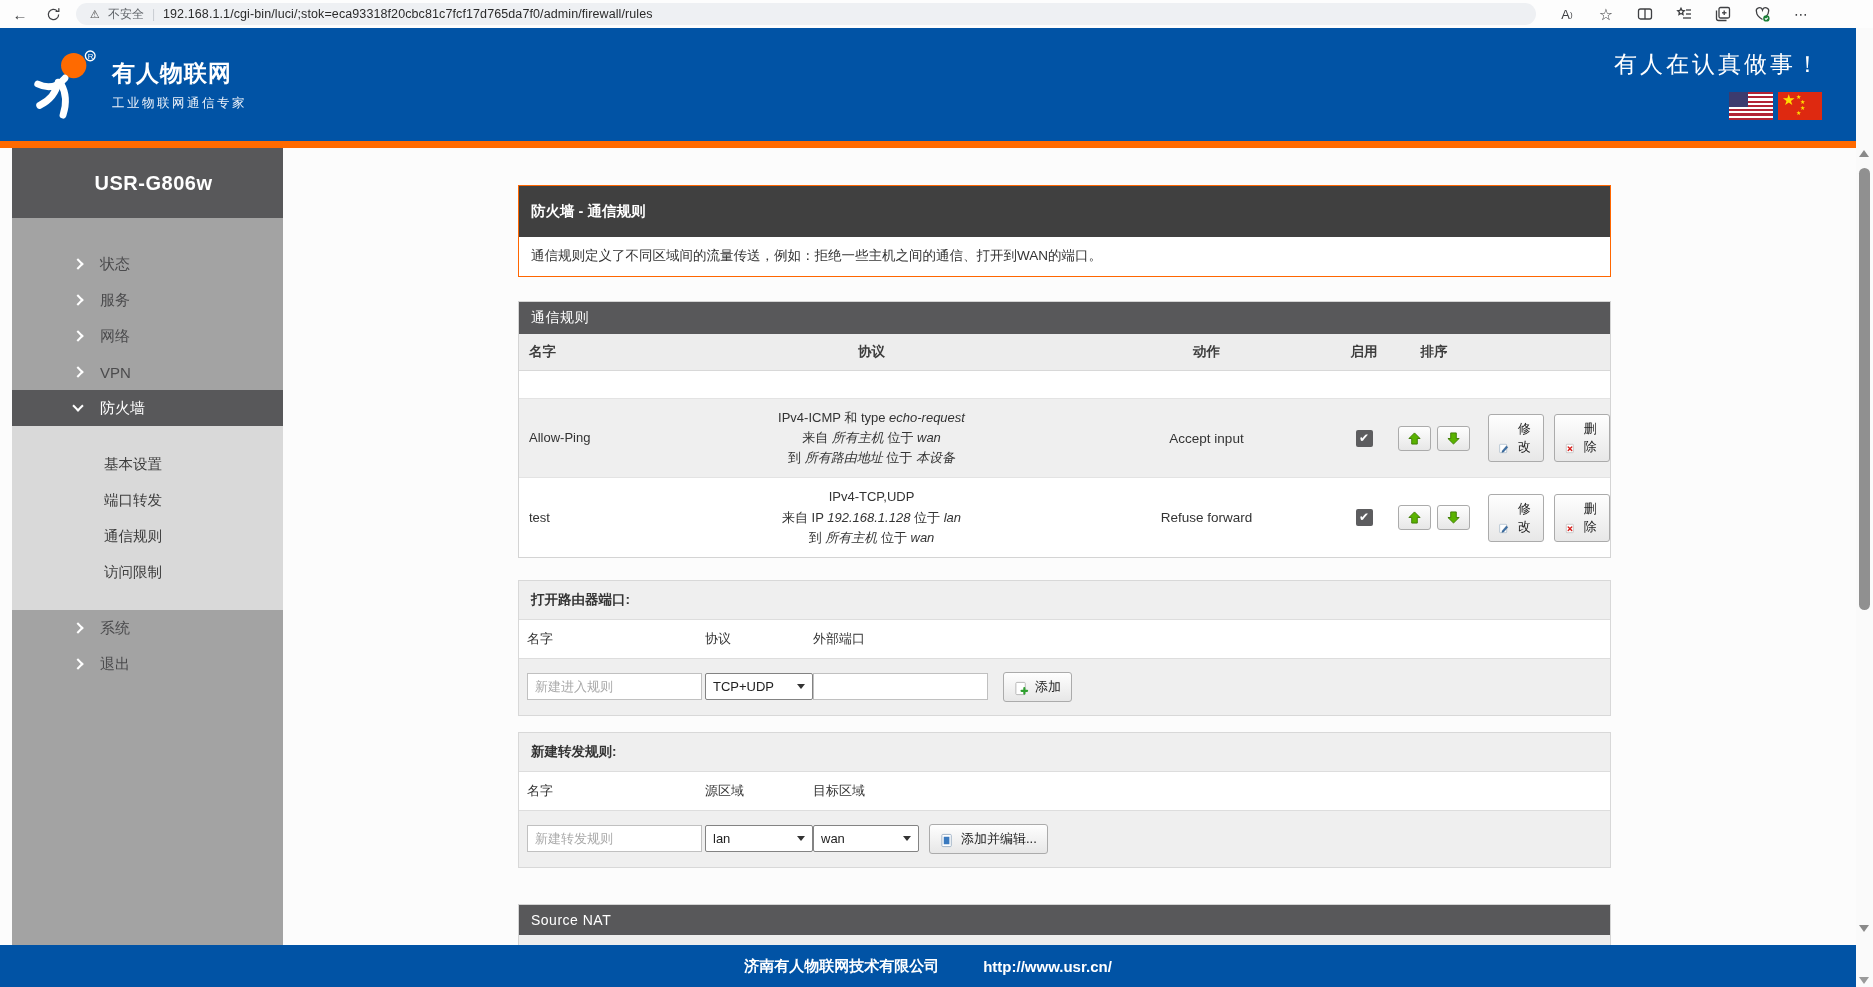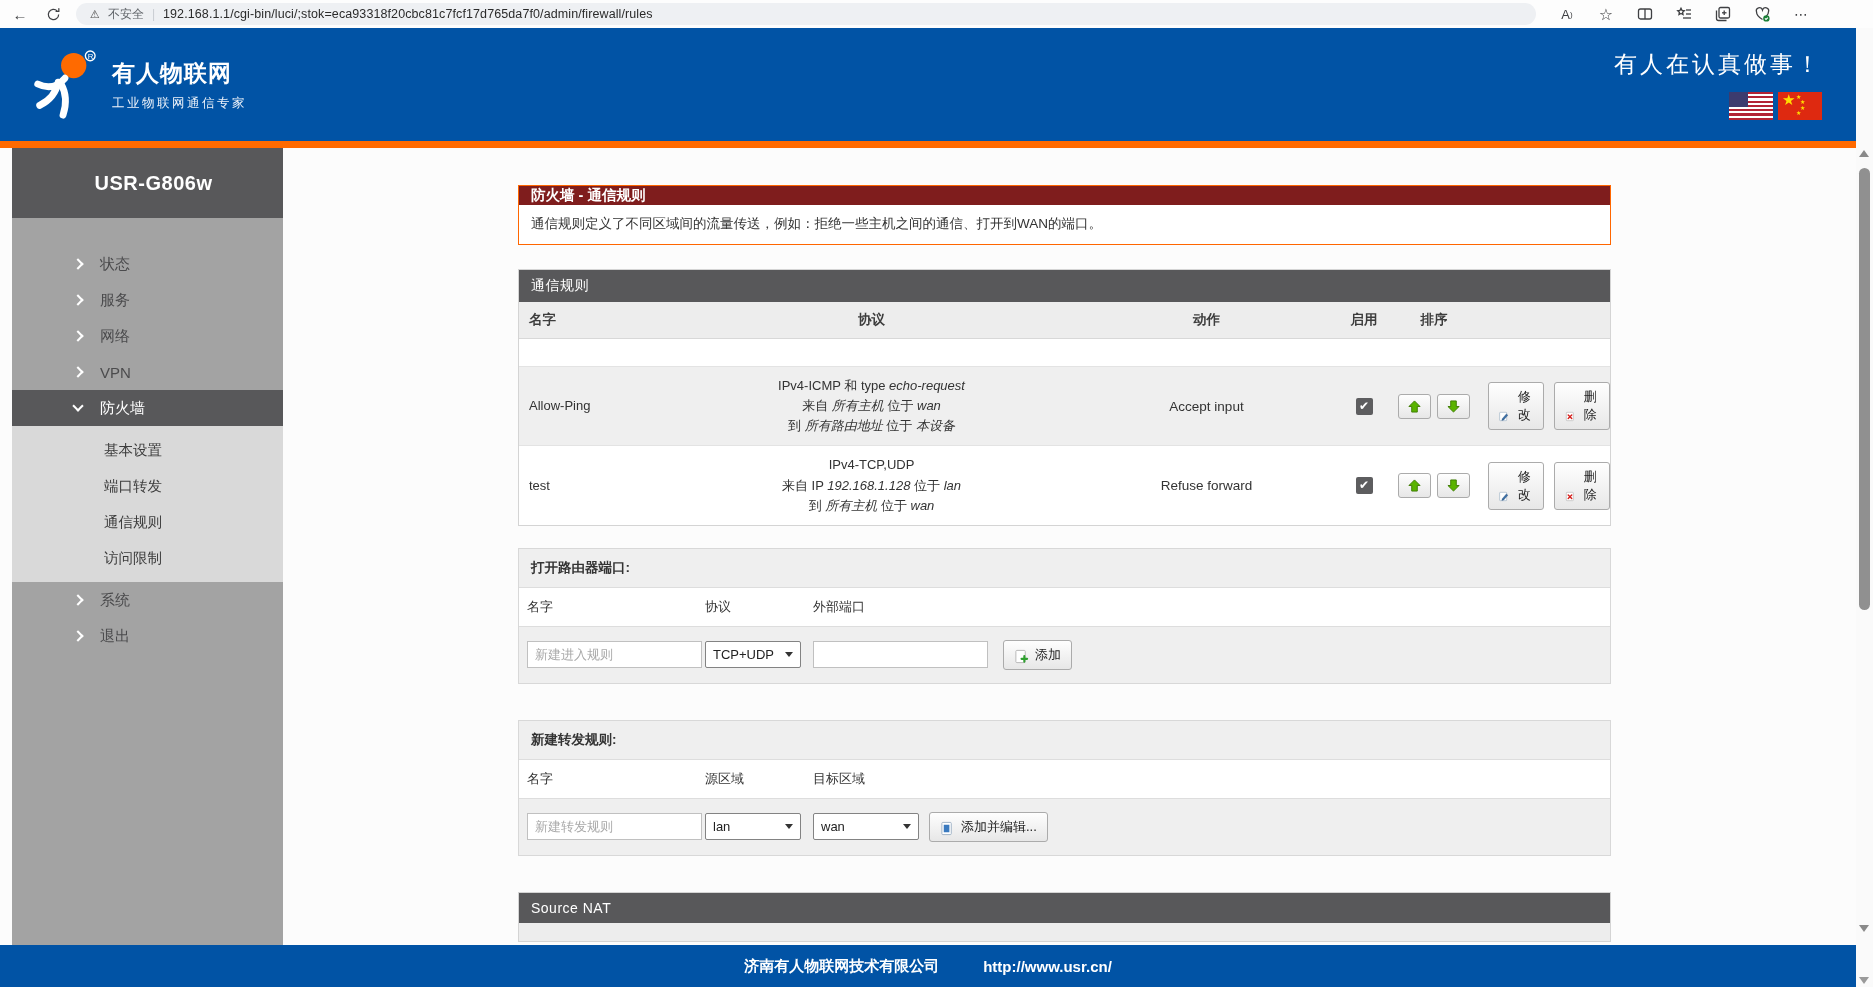--- a/index.html
+++ b/index.html
@@ -45,29 +45,29 @@
   .star-s{position:absolute;color:#ffde00;font-size:6px}
 
   
   .sidebar{position:absolute;left:12px;top:120px;width:283px;height:912px;background:#a3a3a3}
   .device{height:70px;background:#58585a;color:#fff;font-size:20px;font-weight:bold;display:flex;align-items:center;justify-content:center;letter-spacing:.5px}
   .menu{padding-top:28px}
   .mi{height:36px;display:flex;align-items:center;padding-left:62px;gap:18px;font-size:15px;color:#4b4b4d;cursor:pointer}
   .mi.active{background:#58585a;color:#fff}
   .chev{width:8px;height:8px;border-right:2.5px solid #fff;border-bottom:2.5px solid #fff;transform:rotate(-45deg);margin-top:0}
   .chev.down{transform:rotate(45deg);margin-top:-4px}
-  .submenu{background:#d9d9d9;padding:6px 0}
+  .submenu{background:#d9d9d9;padding:20px 0}
   .smi{height:36px;display:flex;align-items:center;padding-left:92px;font-size:14.5px;color:#3c3c3c;cursor:pointer}
 
   
   .main{position:absolute;left:283px;top:120px;width:1573px;height:797px;overflow:hidden;background:#fcfcfc}
   .content{margin-left:235px;width:1093px;padding-top:37px}
 
   .panel{border:1px solid #ff6600;background:#fff}
-  .panel-title{background:#7f1d1d;color:#fff;font-weight:bold;font-size:14.5px;padding:0 12px}
+  .panel-title{background:#404040;color:#fff;font-weight:bold;font-size:14.5px;padding:16px 12px}
   .panel-body{padding:10px 12px 11px;font-size:13.5px;color:#333}
 
   .tbl{border:1px solid #d4d4d4;margin-top:24px;background:#fff}
   .tbl-dark{background:#58585a;color:#fff;font-size:14px;padding:7px 12px;letter-spacing:.5px}
   .cols{display:flex;background:#ededed;font-weight:bold;color:#3d3d3d;font-size:13.5px;padding:9px 0;border-bottom:1px solid #d8d8d8}
   .c-name{flex:0 0 145px;padding-left:10px}
   .c-proto{flex:0 0 415px;text-align:center}
   .c-action{flex:0 0 255px;text-align:center}
   .c-enable{flex:0 0 60px;text-align:center}
   .c-sort{flex:0 0 80px;text-align:center}
@@ -86,29 +86,29 @@
 
   .formsec{border:1px solid #d8d8d8;margin-top:22px;background:#fff;font-size:13px}
   .fs-title{background:#efefef;font-weight:bold;color:#333;padding:10px 12px;border-bottom:1px solid #ddd;font-size:13.5px}
   .fs-cols{display:flex;background:#fff;padding:10px 0;border-bottom:1px solid #ddd;color:#333}
   .fs-inputs{display:flex;align-items:center;background:#efefef;padding:13px 0}
   .f-name{flex:0 0 186px;padding-left:8px}
   .f-proto{flex:0 0 108px}
   .f-port{flex:0 0 190px}
   .txt{width:175px;height:27px;border:1px solid #c0c0c0;background:#fff;padding:0 7px;font-size:13px;color:#333;font-family:inherit}
   .txt::placeholder{color:#a9a9a9}
-  .fakeselect{display:inline-flex;align-items:center;justify-content:space-between;width:96px;height:27px;border:1px solid #838383;background:#fff;border-radius:2px;padding:0 7px;font-size:13px;color:#222;cursor:pointer}
+  .fakeselect{display:inline-flex;align-items:center;justify-content:space-between;width:108px;height:27px;border:1px solid #838383;background:#fff;border-radius:2px;padding:0 7px;font-size:13px;color:#222;cursor:pointer}
   .fakeselect.w106{width:106px}
   .caret{width:0;height:0;border-left:4px solid transparent;border-right:4px solid transparent;border-top:5px solid #333;margin-left:6px}
 
   .footer{position:absolute;left:0;bottom:0;width:1856px;height:42px;background:#0153a5;display:flex;align-items:center;justify-content:center;gap:44px}
   .f-co{color:#fff;font-size:15px;font-weight:bold}
   .f-link{color:#fff;font-size:15px;font-weight:bold;text-decoration:none}
 
-  .mt36{margin-top:36px}
+  .mt36{margin-top:16px}
 </style>
 </head>
 <body>
 
 <div class="chrome">
   <span class="nav-glyph">←</span>
   <span class="cicon">
     <svg width="15" height="15" viewBox="0 0 16 16">
         <path d="M13.5 8a5.5 5.5 0 1 1-1.6-3.9"></path>
         <path d="M13.7 1.6v3h-3" stroke-linecap="round"></path>

